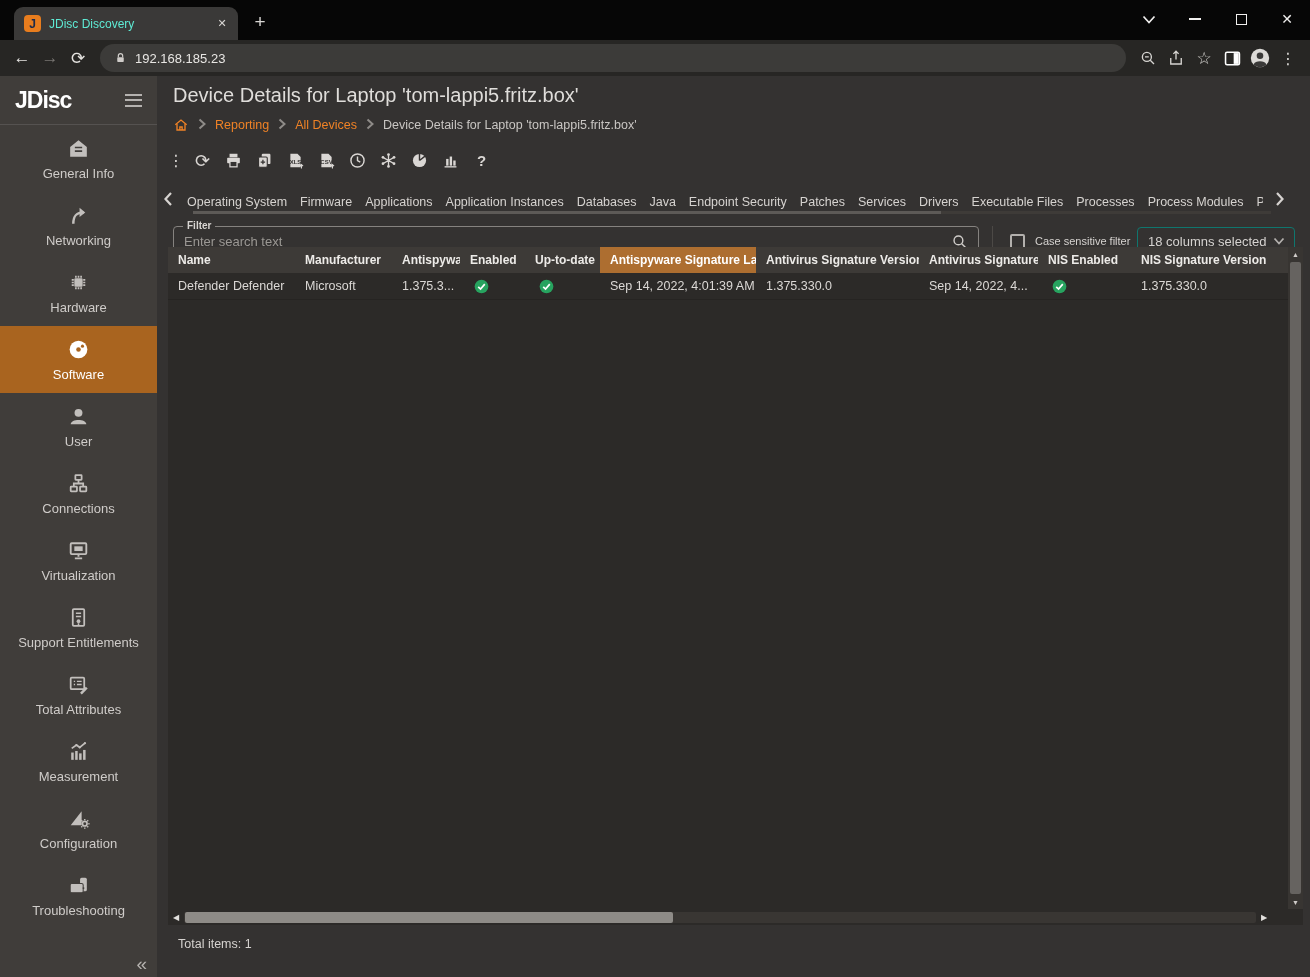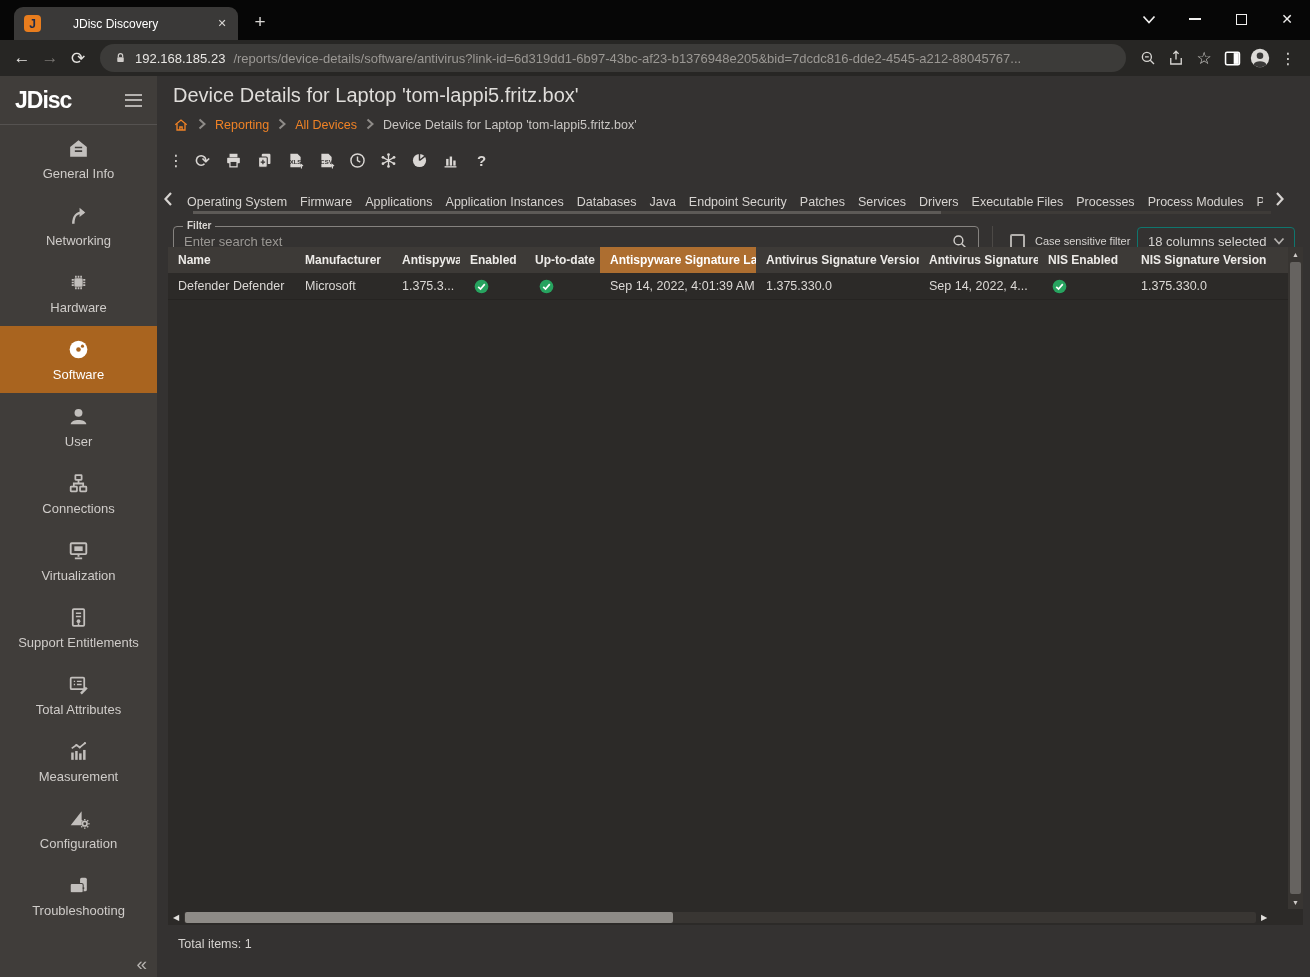--- a/index.html
+++ b/index.html
@@ -6,21 +6,21 @@
   html,body { width:1310px; height:977px; overflow:hidden; background:#343231;
     font-family:"Liberation Sans","DejaVu Sans",sans-serif; }
   .window { width:1310px; height:977px; display:flex; flex-direction:column; }
 
   
   .tabstrip { height:40px; background:#060606; position:relative; display:flex; align-items:flex-end; flex-shrink:0; }
   .tab { margin-left:14px; width:224px; height:33px; background:#3a3938; border-radius:9px 9px 0 0;
     display:flex; align-items:center; padding:0 8px 0 10px; gap:8px; }
   .favicon { width:17px; height:17px; border-radius:4px; background:#e87d1e; color:#1c2a4a;
     font-weight:bold; font-size:12px; display:flex; align-items:center; justify-content:center; flex-shrink:0; }
-  .tab-title { color:#ffffff; font-size:12px; flex:1; white-space:nowrap; overflow:hidden;margin-left:24px; }
+  .tab-title { color:#5eead4; font-size:12px; flex:1; white-space:nowrap; overflow:hidden; }
   .tab-close { color:#d8d6d3; font-size:11px; width:16px; height:16px; display:flex; align-items:center; justify-content:center; }
   .newtab { color:#d8d6d3; font-size:19px; width:28px; height:28px; margin:0 0 4px 8px;
     display:flex; align-items:center; justify-content:center; }
   .win-controls { position:absolute; right:0; top:0; height:38px; display:flex; }
   .win-btn { width:46px; height:38px; display:flex; align-items:center; justify-content:center; color:#f0efee; }
   .min-glyph { width:12px; height:2px; background:#f0efee; }
   .max-glyph { width:11px; height:11px; border:1.5px solid #f0efee; }
   .close-glyph { font-size:14px; }
 
   .browser-toolbar { height:36px; background:#272624; display:flex; align-items:center; padding:0 8px; flex-shrink:0; }
@@ -143,21 +143,20 @@
     <div class="nav-btn disabled">→</div>
     <div class="nav-btn">⟳</div>
     <div class="url-pill">
       <span style="display:flex;">
         <svg width="13" height="14" viewBox="0 0 24 24">
             <path d="M8 10.5V8a4 4 0 0 1 8 0v2.5" stroke="#cfccc9" stroke-width="2.2" fill="none"></path>
             <rect x="6" y="10.5" width="12" height="9" rx="1.5" fill="#cfccc9"></rect>
           </svg>
       </span>
       <span class="url-host">192.168.185.23</span>
-        <span class="url-path">/reports/device-details/software/antivirus?link-id=6d319dd1-6b97-43bc-af23-b1376948e205&amp;bid=7dcdc816-dde2-4545-a212-88045767...</span>
     </div>
     <div class="tb-icon">
       <svg width="18" height="18" viewBox="0 0 24 24">
           <circle cx="10.5" cy="10.5" r="6" stroke="#d6d4d1" stroke-width="1.8" fill="none"></circle>
           <path d="M15 15l5 5M8 10.5h5" stroke="#d6d4d1" stroke-width="1.8" fill="none"></path>
         </svg>
     </div>
     <div class="tb-icon">
       <svg width="18" height="18" viewBox="0 0 24 24">
           <path d="M5 12v8h14v-8" fill="none" stroke="#d6d4d1" stroke-width="1.8"></path>

